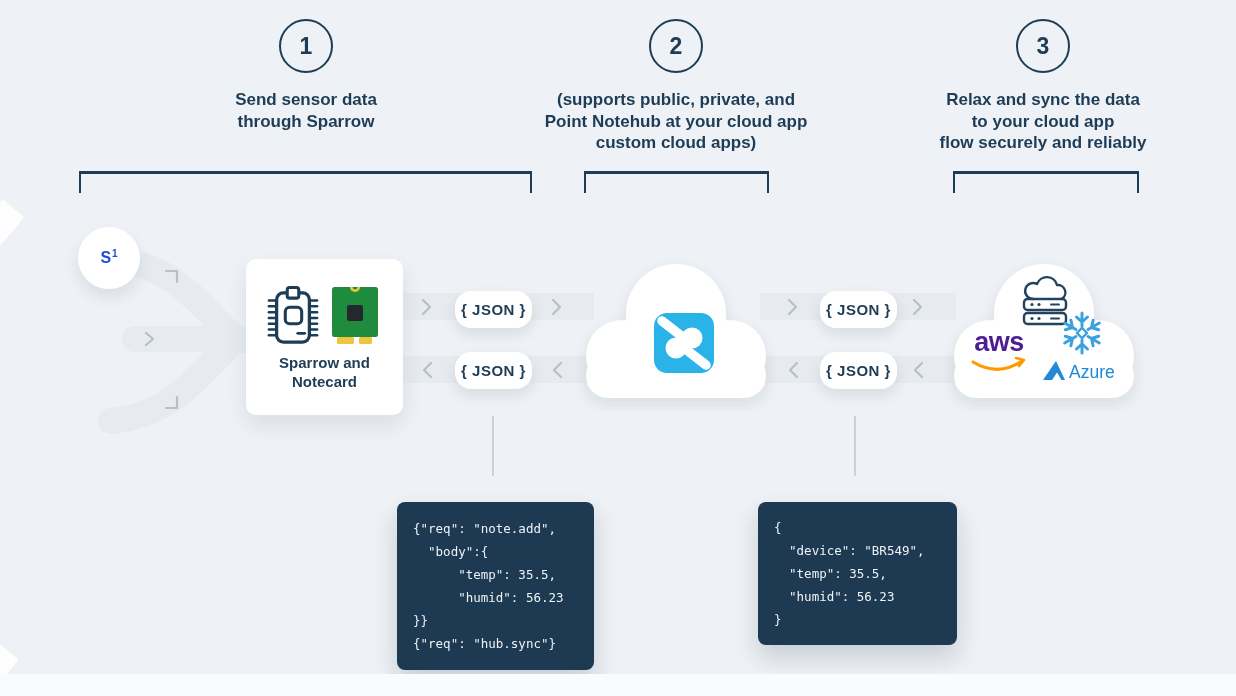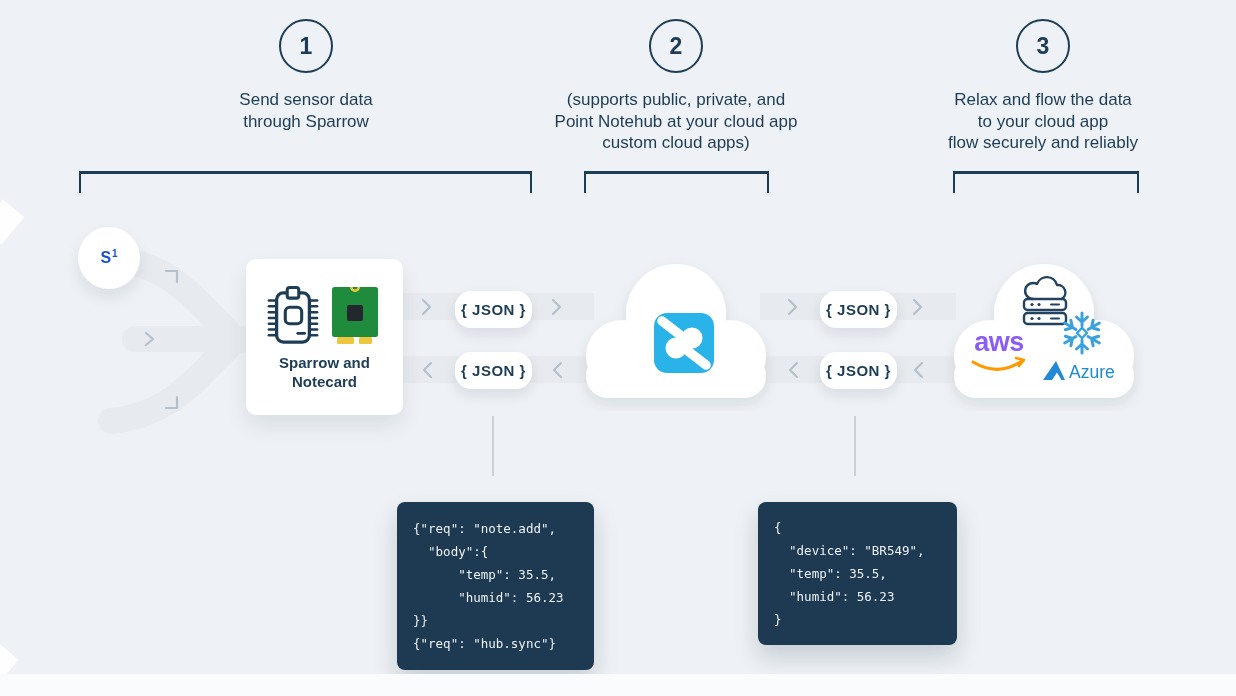--- a/index.html
+++ b/index.html
@@ -2,21 +2,21 @@
 <html><head>
 <meta charset="utf-8">
 <style>
   html,body{margin:0;padding:0;}
   body{font-family:"Liberation Sans",sans-serif;}
   #canvas{position:relative;width:1236px;height:696px;background:#eef1f5;overflow:hidden;}
 
   
   .step-circle{position:absolute;width:54px;height:54px;border:2.5px solid #1d3c55;border-radius:50%;
     display:flex;align-items:center;justify-content:center;font-size:23px;font-weight:700;color:#1d3c55;box-sizing:border-box;}
-  .step-text{position:absolute;width:300px;text-align:center;font-size:17px;font-weight:400;color:#1d3c55;line-height:21.5px;}
+  .step-text{position:absolute;width:300px;text-align:center;font-size:17px;font-weight:700;color:#1d3c55;line-height:21.5px;}
   .step-text span{display:block;}
   .bracket{position:absolute;top:171px;height:22px;border-top:3px solid #1d3c55;border-left:2px solid #1d3c55;border-right:2px solid #1d3c55;box-sizing:border-box;}
 
   
   .sensor{position:absolute;width:62px;height:62px;background:#fff;border-radius:50%;
     box-shadow:0 8px 16px rgba(16,42,67,.09);display:flex;align-items:center;justify-content:center;
     font-size:16px;font-weight:700;color:#1d4ed8;text-align:center;}
   .sensor sup{font-size:10px;margin-left:1px;}
 
   
@@ -40,21 +40,21 @@
 
   .vline{position:absolute;width:2px;height:60px;background:#c9d1d9;top:416px;}
 
   .edge-deco{position:absolute;background:#fff;opacity:.9;}
   #edge-deco-top{left:-12px;top:204px;width:28px;height:36px;transform:rotate(40deg);}
   #edge-deco-bottom{left:-14px;top:648px;width:26px;height:30px;transform:rotate(40deg);}
   #bottom-strip{position:absolute;left:0;top:674px;width:1236px;height:22px;background:#fafbfd;}
 
   .abs{position:absolute;}
   .aws-text{position:absolute;left:969px;top:329px;width:60px;text-align:center;font-size:27px;font-weight:700;
-    color:#8b5cf6;letter-spacing:-.5px;line-height:27px;}
+    color:#4c1d95;letter-spacing:-.5px;line-height:27px;}
 </style>
 </head>
 <body>
 
 <div id="canvas">
 
   <svg class="abs" style="left:0;top:0;" width="1236" height="696" viewBox="0 0 1236 696">
     <g stroke="#e7ebef" stroke-width="26" fill="none" stroke-linecap="round">
       <path d="M111,258 C170,264 196,300 228,332"></path>
       <path d="M111,421 C170,415 196,379 228,347"></path>
@@ -101,21 +101,21 @@
     <span>(supports public, private, and</span>
     <span>Point Notehub at your cloud app</span>
     <span>custom cloud apps)</span>
   </div>
   <div class="bracket" style="left:584px;width:185px;"></div>
 
   <div class="step-circle" style="left:1016px;top:19px;">
     <span>3</span>
   </div>
   <div class="step-text" style="left:893px;top:89px;">
-    <span>Relax and flow the data</span>
+    <span>Relax and sync the data</span>
     <span>to your cloud app</span>
     <span>flow securely and reliably</span>
   </div>
   <div class="bracket" style="left:953px;width:186px;"></div>
 
   <div class="sensor" style="left:78px;top:227px;">
     <span><span>S</span><sup>1</sup></span>
   </div>
 
   <div class="device-card">

